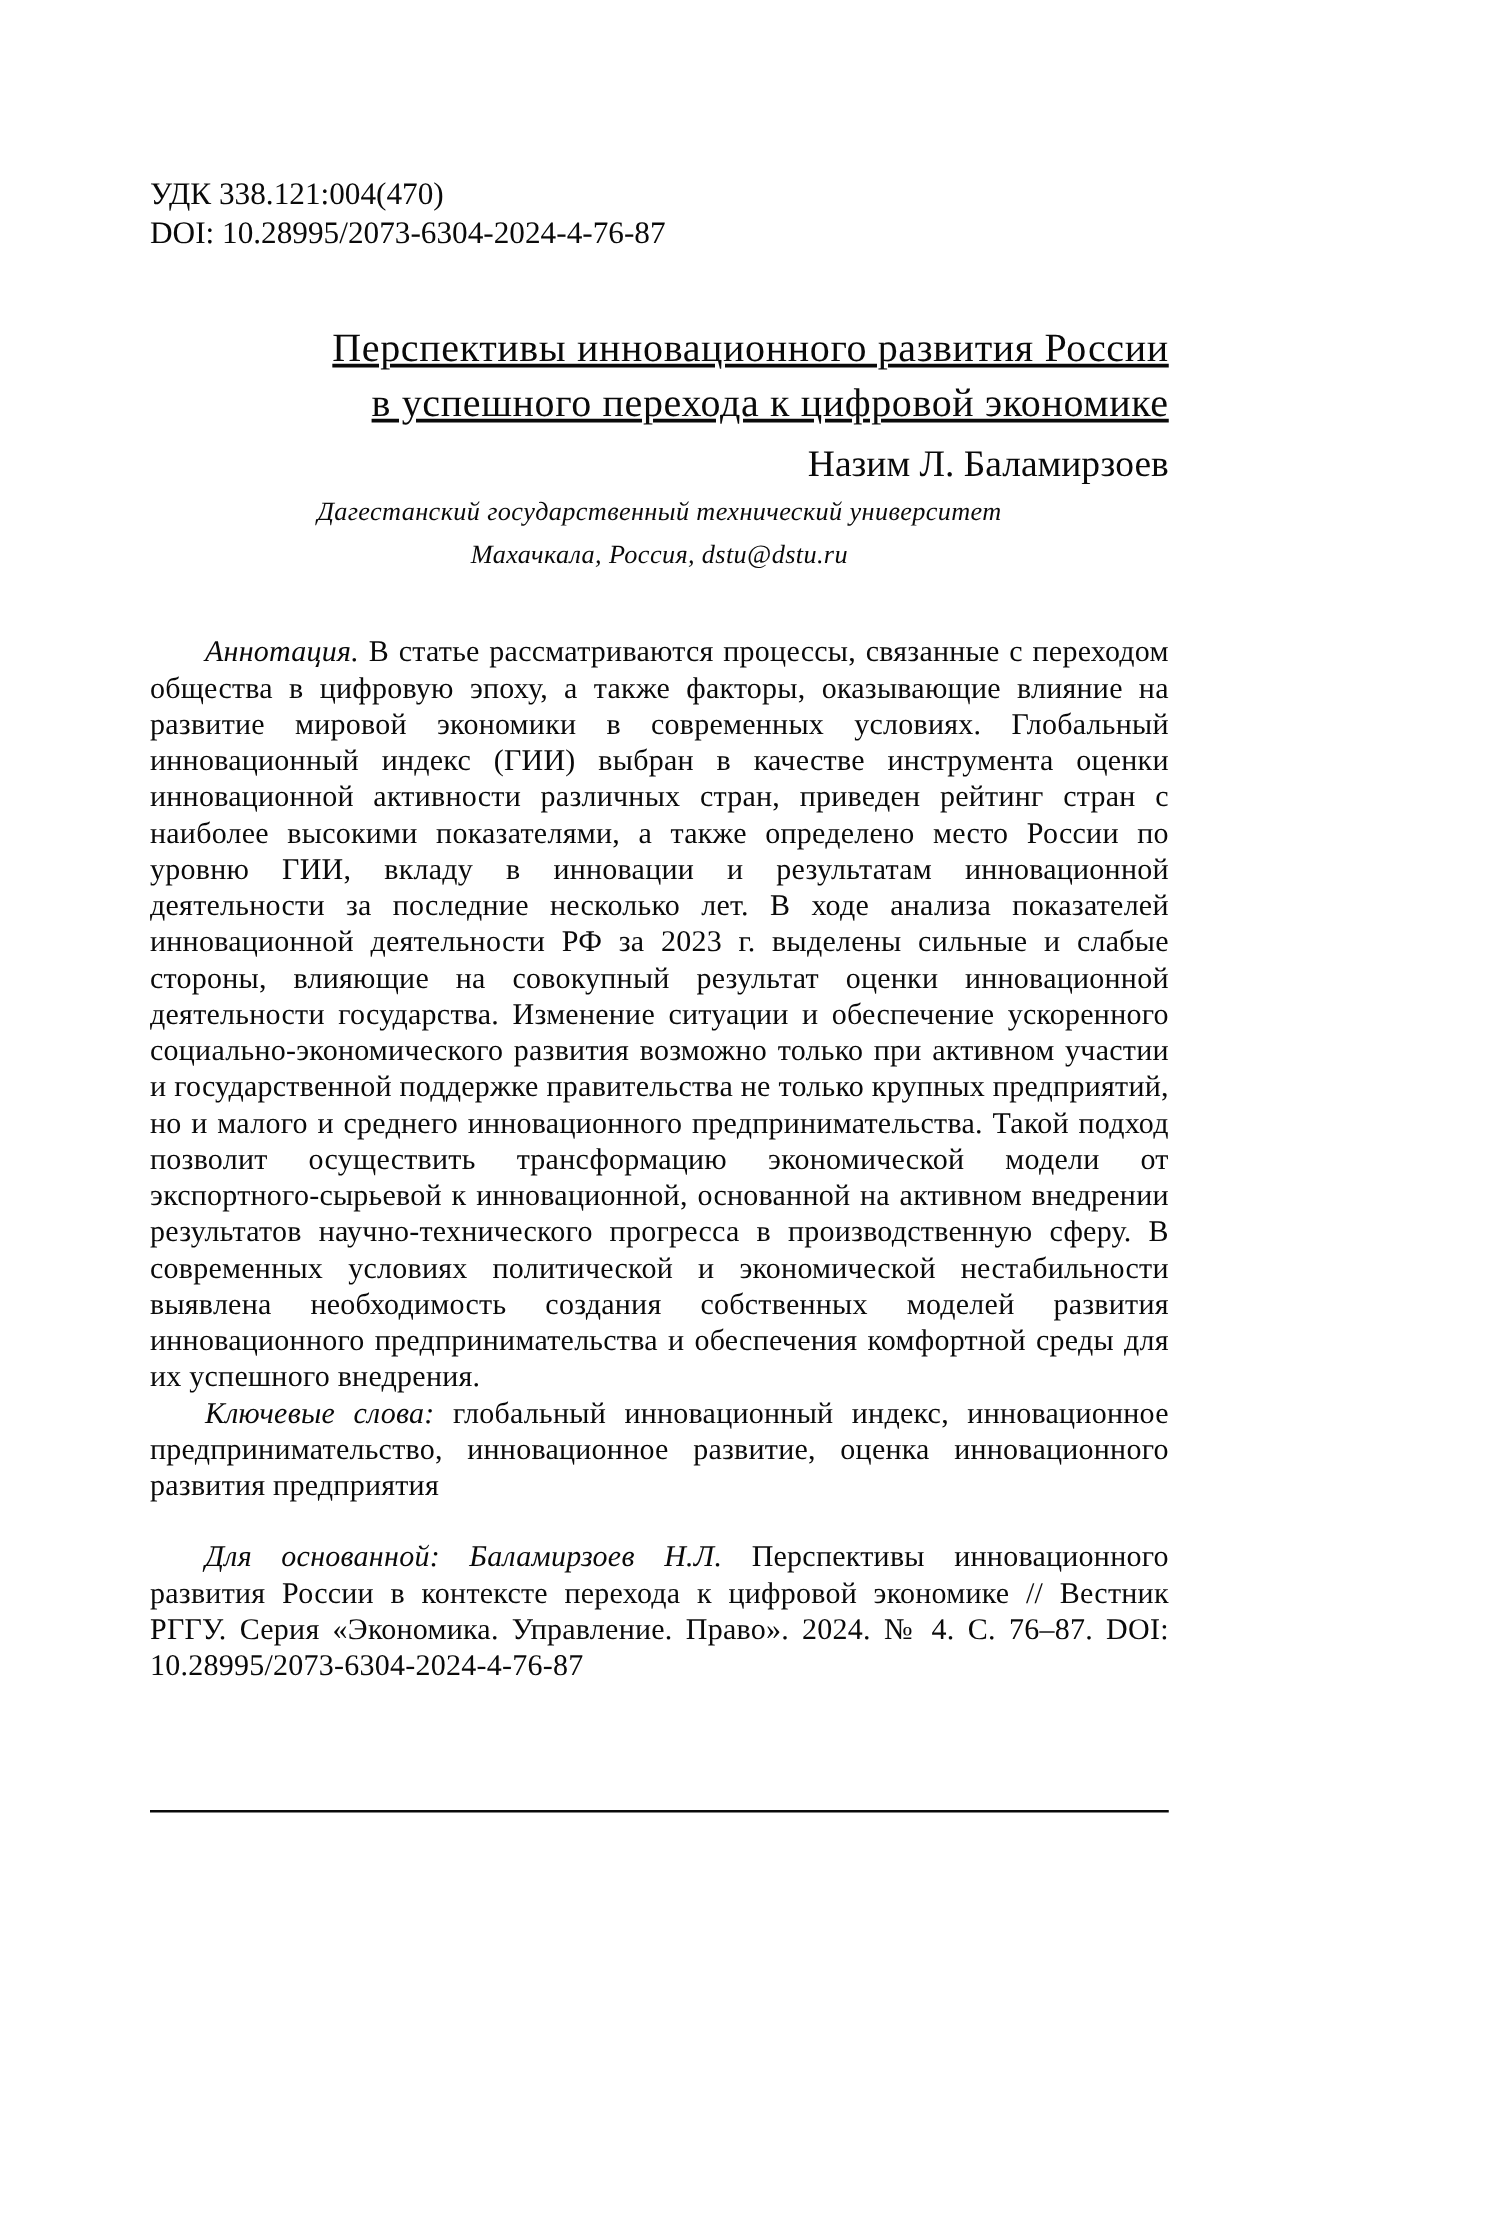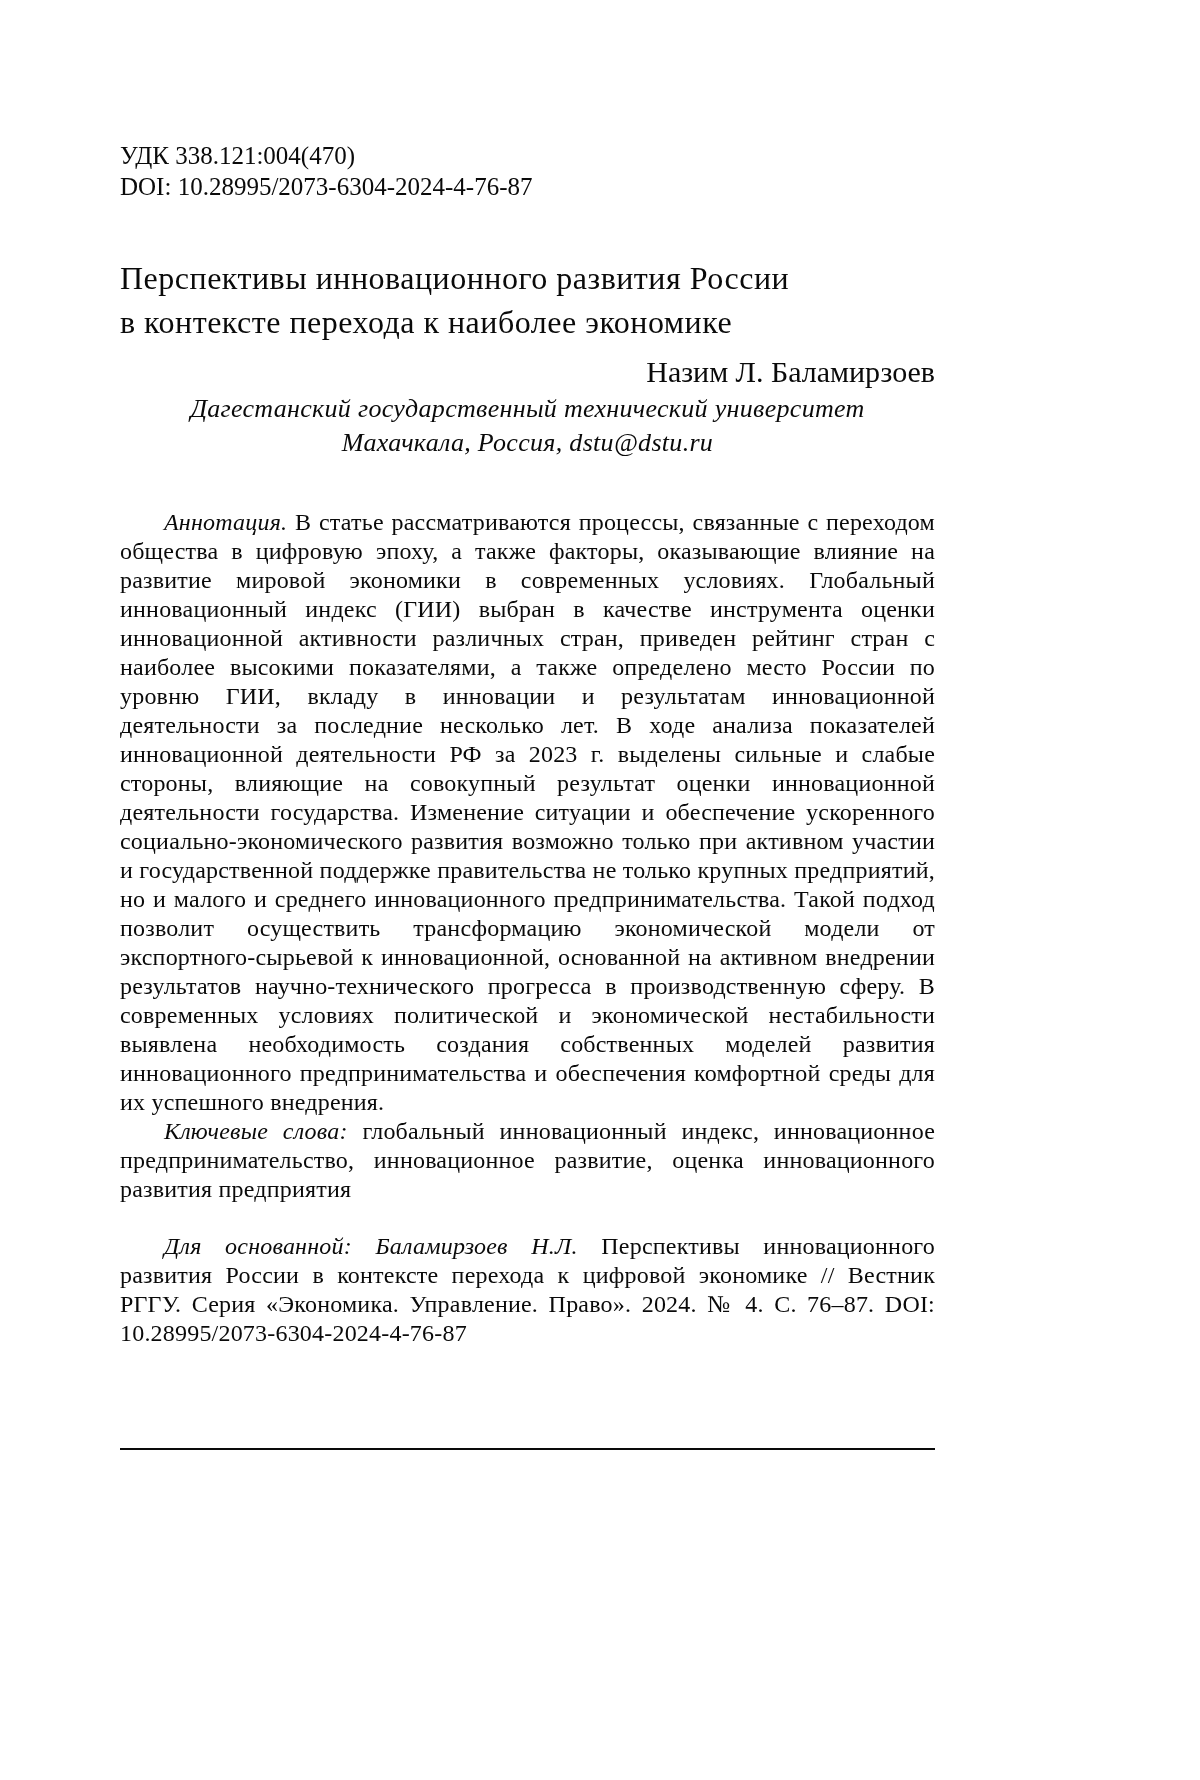--- a/index.html
+++ b/index.html
@@ -25,32 +25,33 @@
   .udc-block {
     font-size: 25px;
     line-height: 31px;
     text-align: left;
   }
   .title {
     margin: 54px 0 0 0;
     font-size: 32px;
     font-weight: normal;
     line-height: 44px;
-    text-align: left;
+    text-align: right;
     letter-spacing: 0.5px;
+    text-decoration: underline;
   }
   .tline { display: block; }
   .author {
     margin-top: 8px;
     font-size: 30px;
     line-height: 40px;
     text-align: right;
   }
   .affiliation {
-    font-size: 26px;
+    font-size: 21px;
     line-height: 34px;
     font-style: italic;
     text-align: center;
     letter-spacing: 0.3px;
   }
   .aline { display: block; }
   .body-block {
     margin-top: 48px;
   }
   .body-par {
@@ -108,21 +109,21 @@
 
 <div class="page">
 
   <div class="udc-block">
     <div>УДК 338.121:004(470)</div>
     <div>DOI: 10.28995/2073-6304-2024-4-76-87</div>
   </div>
 
   <h1 class="title">
     <span class="tline">Перспективы инновационного развития России</span>
-    <span class="tline">в контексте перехода к наиболее экономике</span>
+    <span class="tline">в успешного перехода к цифровой экономике</span>
   </h1>
 
   <div class="author">Назим Л. Баламирзоев</div>
 
   <div class="affiliation">
     <span class="aline">Дагестанский государственный технический университет</span>
     <span class="aline">Махачкала, Россия, dstu@dstu.ru</span>
   </div>
 
   <div class="body-block">

